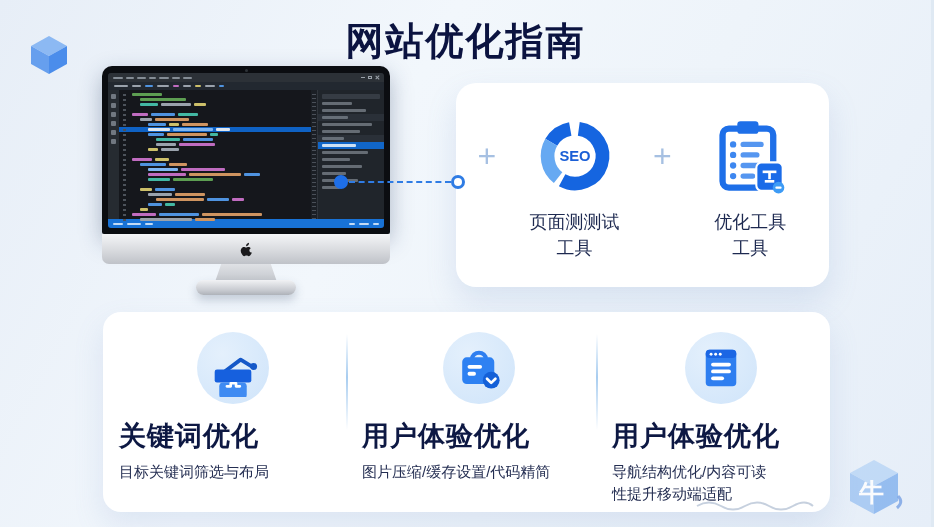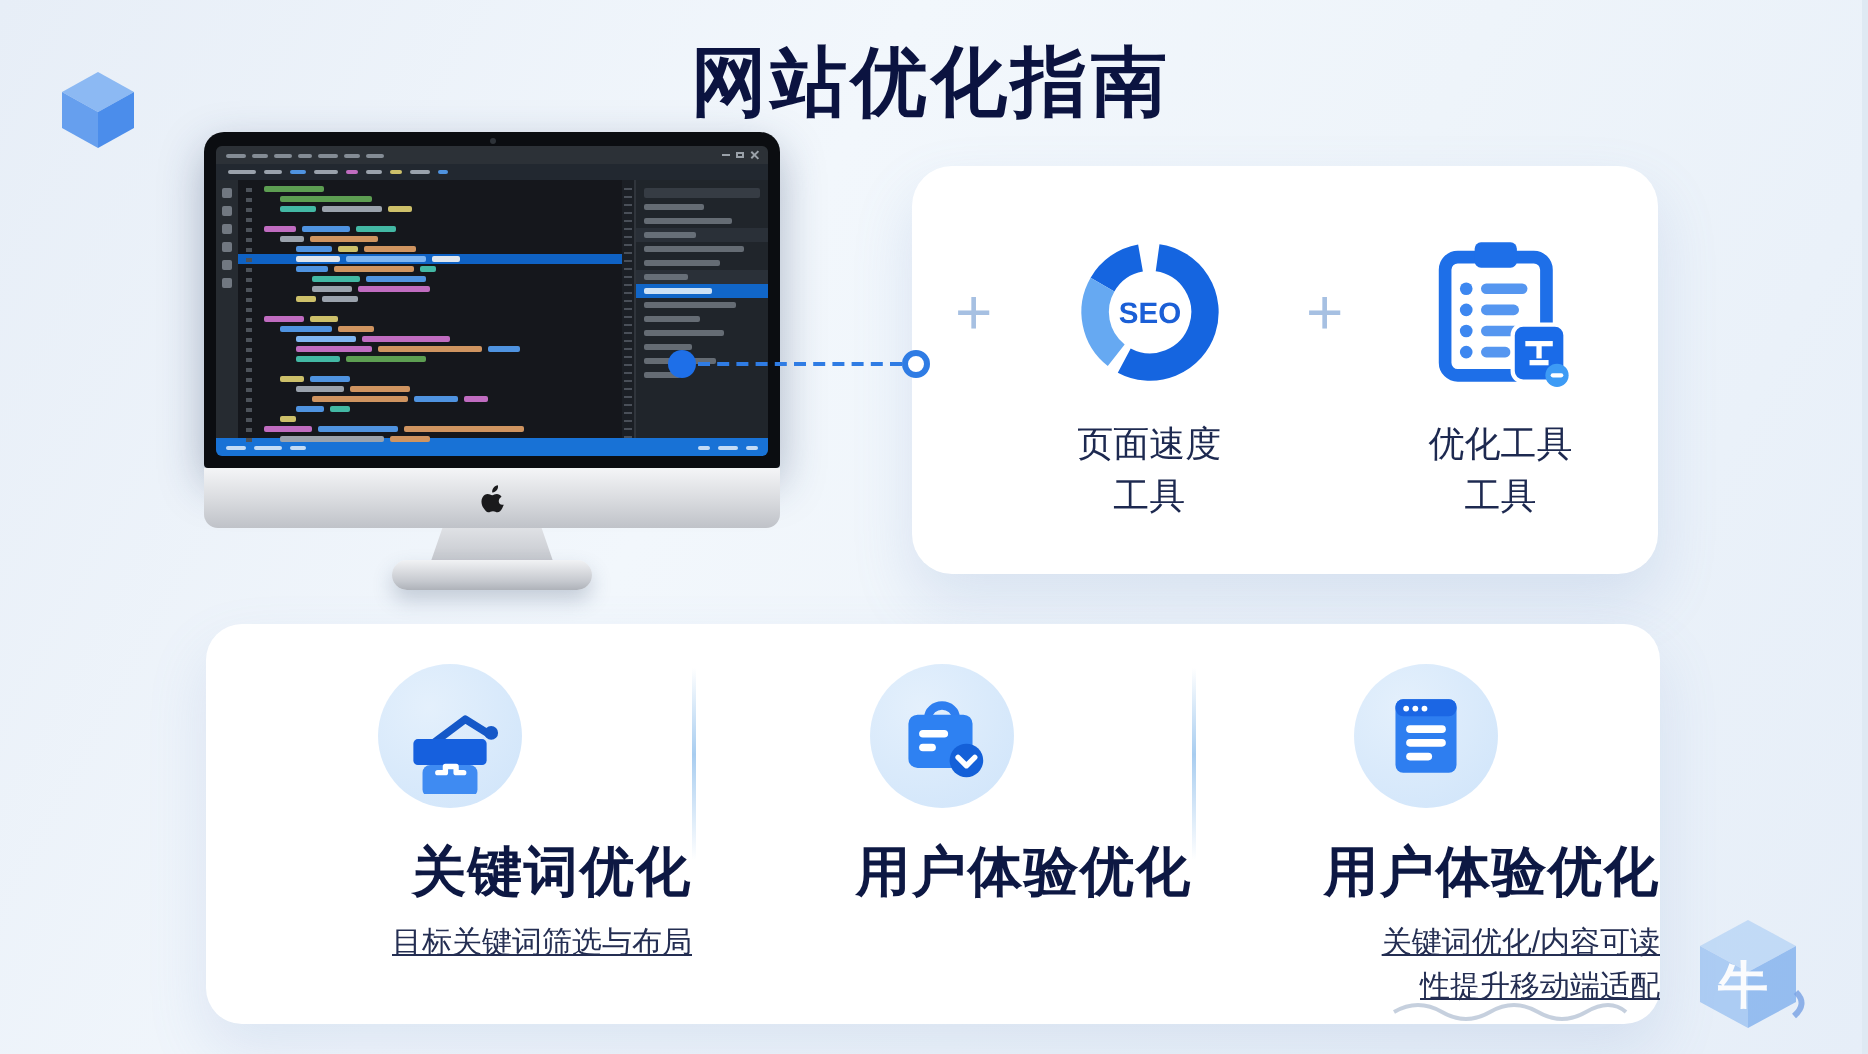--- a/index.html
+++ b/index.html
@@ -94,28 +94,28 @@
   .tool-label{margin-top:12px;font-size:18px;font-weight:500;color:#1d2950;text-align:center;
     white-space:pre-line;line-height:1.45;}
   .plus-sep{height:82px;display:flex;align-items:center;justify-content:center;
     font-size:32px;font-weight:400;color:#a6c0e2;width:18px;}
   
   .features-card{
     position:absolute;left:103px;top:312px;width:727px;height:200px;background:#ffffff;
     border-radius:18px;box-shadow:0 14px 30px rgba(110,145,200,.16);
     display:grid;grid-template-columns:243px 250px 234px;
   }
-  .feature-col{padding-top:20px;text-align:right;position:relative;}
+  .feature-col{padding-top:20px;text-align:left;position:relative;padding-left:16px;}
   .feature-circle{
     width:72px;height:72px;border-radius:50%;margin:0 auto;
     background:radial-gradient(circle at 35% 30%,#e4f0fc,#cfe4fa);
     display:flex;align-items:center;justify-content:center;
   }
   .feature-title{margin-top:14px;font-size:27px;font-weight:800;color:#0d1843;letter-spacing:1px;}
-  .feature-desc{margin-top:7px;font-size:15px;color:#242e52;line-height:1.45;white-space:pre-line;text-decoration:underline;}
+  .feature-desc{margin-top:7px;font-size:15px;color:#242e52;line-height:1.45;white-space:pre-line;}
   .col-divider{position:absolute;top:22px;width:2px;height:96px;
     background:linear-gradient(180deg,rgba(160,200,240,0),#a8cdf0 45%,rgba(160,200,240,0));}
   .div-1{left:243px;}
   .div-2{left:493px;}
 </style>
 </head>
 <body>
 
 <div class="stage">
 
@@ -373,21 +373,21 @@
 
     <div class="tool-item">
       <div class="tool-iconbox">
         <svg width="76" height="76" viewBox="0 0 72 72">
           <path d="M 39.6 10.3 A 26 26 0 1 1 23.8 59.0" fill="none" stroke="#1565e0" stroke-width="13"></path>
           <path d="M 13.5 23.0 A 26 26 0 0 1 31.5 10.4" fill="none" stroke="#1565e0" stroke-width="13"></path>
           <path d="M 20.0 56.5 A 26 26 0 0 1 13.5 23.0" fill="none" stroke="#66a9f2" stroke-width="13"></path>
           <text x="36" y="41" text-anchor="middle" font-size="14" font-weight="600" fill="#1b5fd6" font-family="Liberation Sans, DejaVu Sans, sans-serif">SEO</text>
         </svg>
       </div>
-      <div class="tool-label">页面速度
+      <div class="tool-label">页面测测试
 工具</div>
     </div>
 
     <div class="plus-sep">+</div>
 
     <div class="tool-item">
       <div class="tool-iconbox">
         <svg width="76" height="76" viewBox="0 0 72 72">
           <rect x="10" y="10" width="48" height="56" rx="6" fill="#ffffff" stroke="#1e6fe8" stroke-width="6"></rect>
           <rect x="24" y="3" width="20" height="12" rx="3" fill="#1e6fe8"></rect>
@@ -435,37 +435,38 @@
         <svg width="58" height="58" viewBox="0 0 76 76">
           <path d="M29 26 a9 8 0 0 1 18 0" fill="none" stroke="#2e7ef0" stroke-width="5.5"></path>
           <rect x="16" y="24" width="42" height="35" rx="6" fill="#2e81f2"></rect>
           <rect x="23" y="34" width="19" height="5" rx="2.5" fill="#fff"></rect>
           <rect x="23" y="43" width="11" height="5" rx="2.5" fill="#fff"></rect>
           <circle cx="54" cy="54" r="11" fill="#1460d8"></circle>
           <path d="M48.5 52 l5.5 5.5 l5.5 -5.5" fill="none" stroke="#fff" stroke-width="3.5" stroke-linecap="round" stroke-linejoin="round"></path>
         </svg>
       </div>
       <div class="feature-title">用户体验优化</div>
+      <div class="feature-desc">图片压缩/缓存设置/代码精简</div>
     </div>
 
     <div class="feature-col">
       <div class="feature-circle">
         <svg width="58" height="58" viewBox="0 0 76 76">
           <rect x="18" y="14" width="40" height="48" rx="5" fill="#2e7ef0"></rect>
           <rect x="18" y="14" width="40" height="11" rx="5" fill="#1b66e4"></rect>
           <circle cx="25" cy="20" r="1.9" fill="#fff"></circle>
           <circle cx="31" cy="20" r="1.9" fill="#fff"></circle>
           <circle cx="37" cy="20" r="1.9" fill="#fff"></circle>
           <rect x="25" y="31" width="26" height="5" rx="2.5" fill="#fff"></rect>
           <rect x="25" y="40" width="26" height="5" rx="2.5" fill="#fff"></rect>
           <rect x="25" y="49" width="17" height="5" rx="2.5" fill="#fff"></rect>
         </svg>
       </div>
       <div class="feature-title">用户体验优化</div>
-      <div class="feature-desc">关键词优化/内容可读
+      <div class="feature-desc">导航结构优化/内容可读
 性提升移动端适配</div>
     </div>
   </div>
 
   <svg class="scribble" viewBox="0 0 125 12">
     <path d="M4 7 q12 -7 24 0 t24 0 t24 0 t24 0 t20 0" fill="none" stroke="#8fa3bf" stroke-width="2"></path>
   </svg>
 
   <div class="watermark">
     <svg width="64" height="64" viewBox="0 0 64 64" style="opacity:.75">

